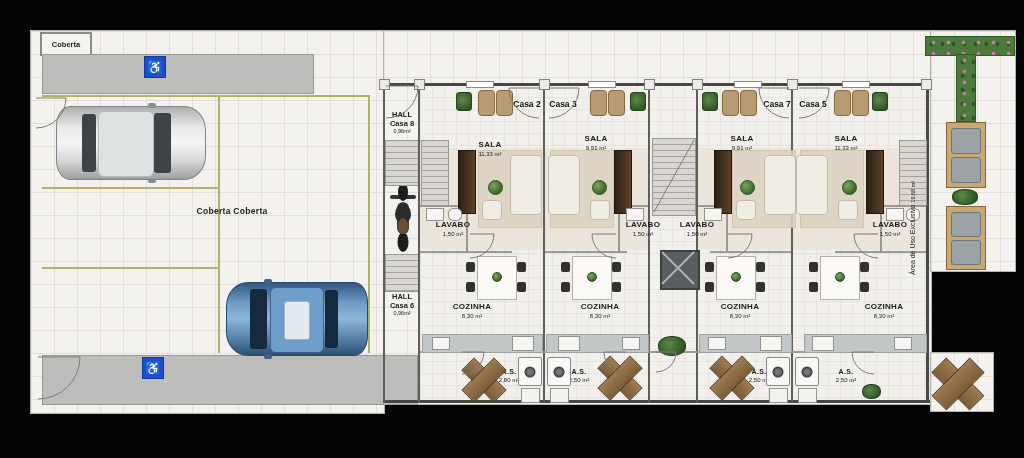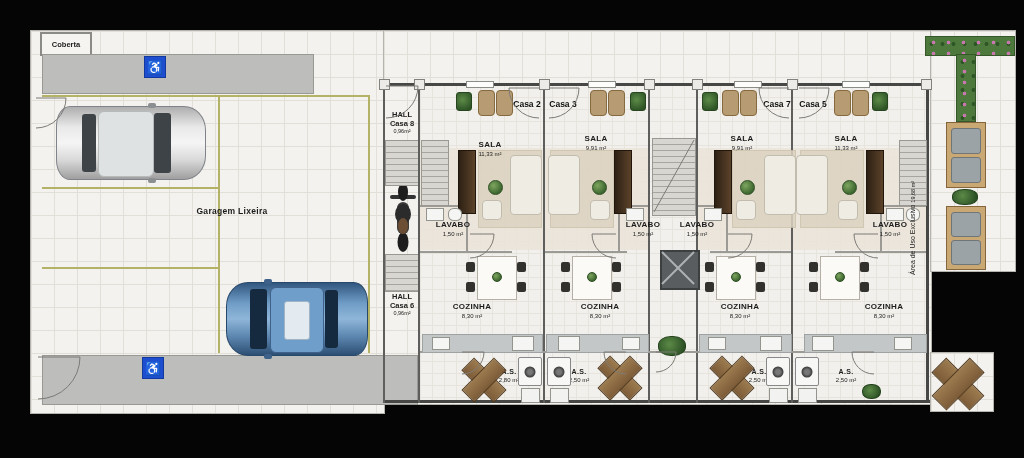--- a/index.html
+++ b/index.html
@@ -117,21 +117,21 @@
   <div class="gray-strip" style="left:42px;top:355px;width:374px;height:48px;"></div>
   <div class="badge" style="left:142px;top:357px;width:20px;height:20px;">♿</div>
 
   <div class="stall" style="left:42px;top:95px;width:328px;height:2px;"></div>
   <div class="stall" style="left:42px;top:187px;width:178px;height:2px;"></div>
   <div class="stall" style="left:42px;top:267px;width:178px;height:2px;"></div>
   <div class="stall" style="left:218px;top:95px;width:2px;height:258px;"></div>
   <div class="stall" style="left:368px;top:95px;width:2px;height:258px;"></div>
 
   <div class="lbl" style="left:172px;top:206px;width:120px;">
-    <span class="room-name" style="font-size:8.5px;">Garagem Lixeira</span>
+    <span class="room-name" style="font-size:8.5px;">Coberta Coberta</span>
   </div>
 
   <div class="car silver" style="left:56px;top:106px;width:150px;height:74px;">
     <div class="car-body"></div>
     <div class="glass" style="left:26px;top:8px;width:14px;height:58px;"></div>
     <div class="roof" style="left:42px;top:5px;width:54px;height:64px;"></div>
     <div class="glass" style="left:98px;top:7px;width:17px;height:60px;"></div>
     <div class="mirror" style="left:92px;top:-3px;"></div>
     <div class="mirror" style="left:92px;top:72px;"></div>
   </div>

